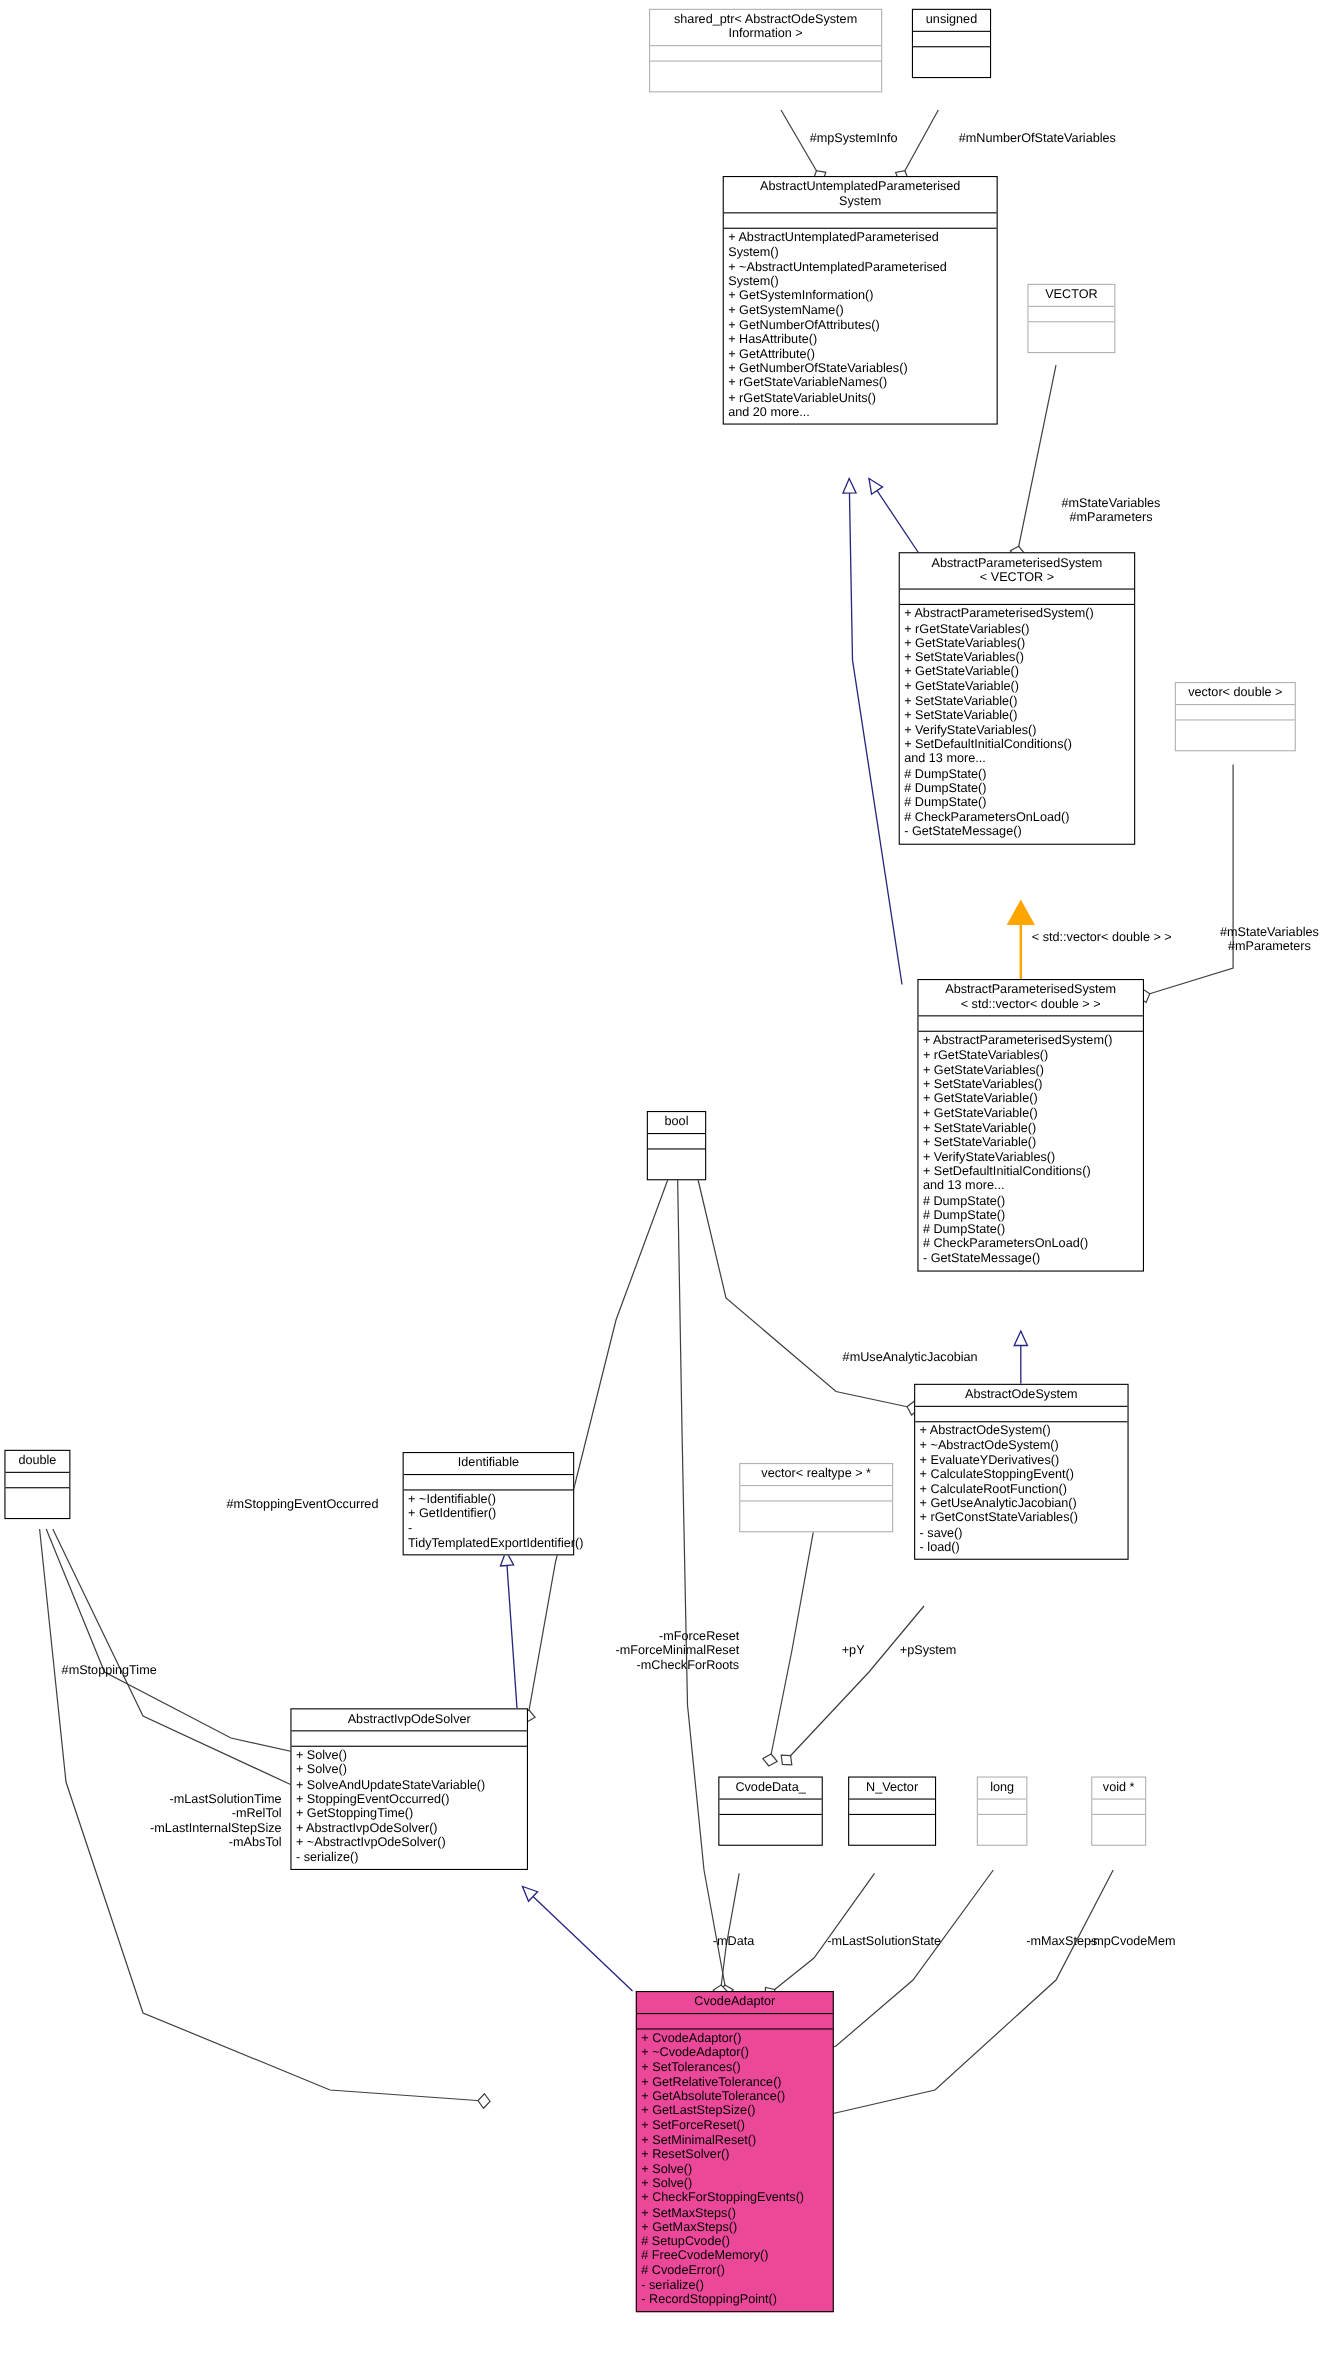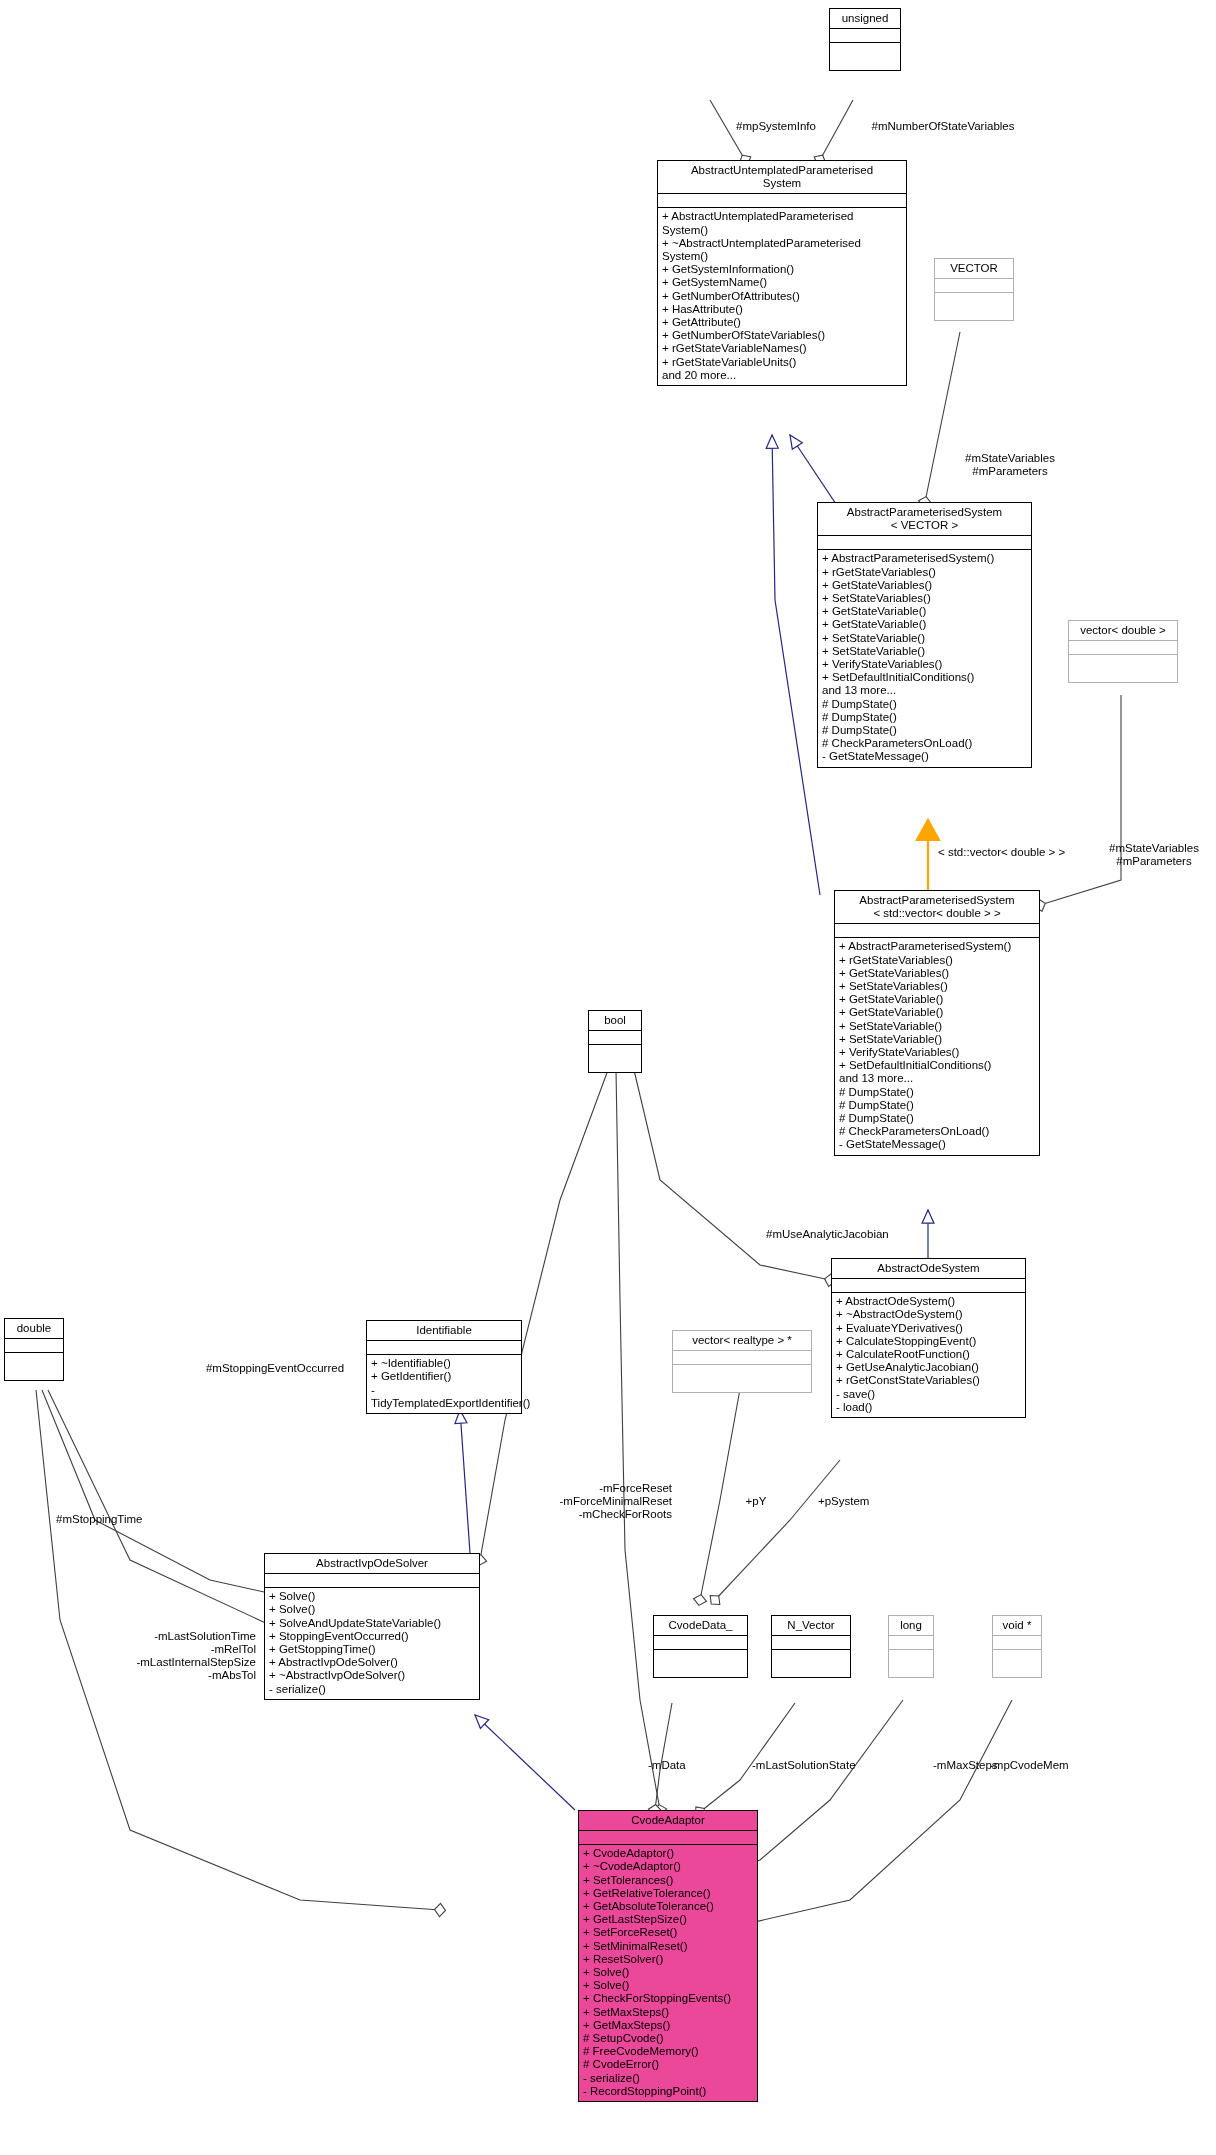--- a/index.html
+++ b/index.html
@@ -133,20 +133,26 @@
 
     <path d="M 672,1703 L 660,1770 L 655,1810" fill="none" stroke="#3f3f3f" stroke-width="1.1" marker-end="url(#hollow-diamond-end)"></path>
 
     <path d="M 795,1703 L 740,1780 L 700,1812" fill="none" stroke="#3f3f3f" stroke-width="1.1" marker-end="url(#hollow-diamond-end)"></path>
 
     <path d="M 903,1700 L 830,1800 L 760,1860 L 700,1880" fill="none" stroke="#3f3f3f" stroke-width="1.1" marker-end="url(#hollow-diamond-end)"></path>
 
     <path d="M 1012,1700 L 960,1800 L 850,1900 L 720,1930" fill="none" stroke="#3f3f3f" stroke-width="1.1" marker-end="url(#hollow-diamond-end)"></path>
   </svg>
 
+  <div class="node light" style="left:590px; top:8px; width:212px;">
+    <div class="title">shared_ptr&lt; AbstractOdeSystem
+Information &gt;</div>
+    <div class="attrs"></div>
+    <div class="ops" style="min-height:22px;"></div>
+  </div>
 
   <div class="node" style="left:829px; top:8px; width:72px;">
     <div class="title">unsigned</div>
     <div class="attrs"></div>
     <div class="ops" style="min-height:22px;"></div>
   </div>
 
   <div class="edge-label" style="left:716px; top:120px; width:120px;">#mpSystemInfo</div>
 
   <div class="edge-label" style="left:843px; top:120px; width:200px;">#mNumberOfStateVariables</div>
@@ -287,21 +293,21 @@
   <div class="node light" style="left:672px; top:1330px; width:140px;">
     <div class="title">vector&lt; realtype &gt; *</div>
     <div class="attrs"></div>
     <div class="ops" style="min-height:22px;"></div>
   </div>
 
   <div class="edge-label" style="left:512px; top:1482px; width:160px; text-align:right;">-mForceReset
 -mForceMinimalReset
 -mCheckForRoots</div>
 
-  <div class="edge-label" style="left:726px; top:1495px; width:60px; text-align:center;">+pY</div>
+  <div class="edge-label" style="left:726px; top:1495px; width:60px; text-align:right;">+pY</div>
 
   <div class="edge-label" style="left:818px; top:1495px; width:90px; text-align:left;">+pSystem</div>
 
   <div class="node" style="left:264px; top:1553px; width:216px;">
     <div class="title">AbstractIvpOdeSolver</div>
     <div class="attrs"></div>
     <div class="ops">
       <div>+ Solve()</div>
       <div>+ Solve()</div>
       <div>+ SolveAndUpdateStateVariable()</div>

